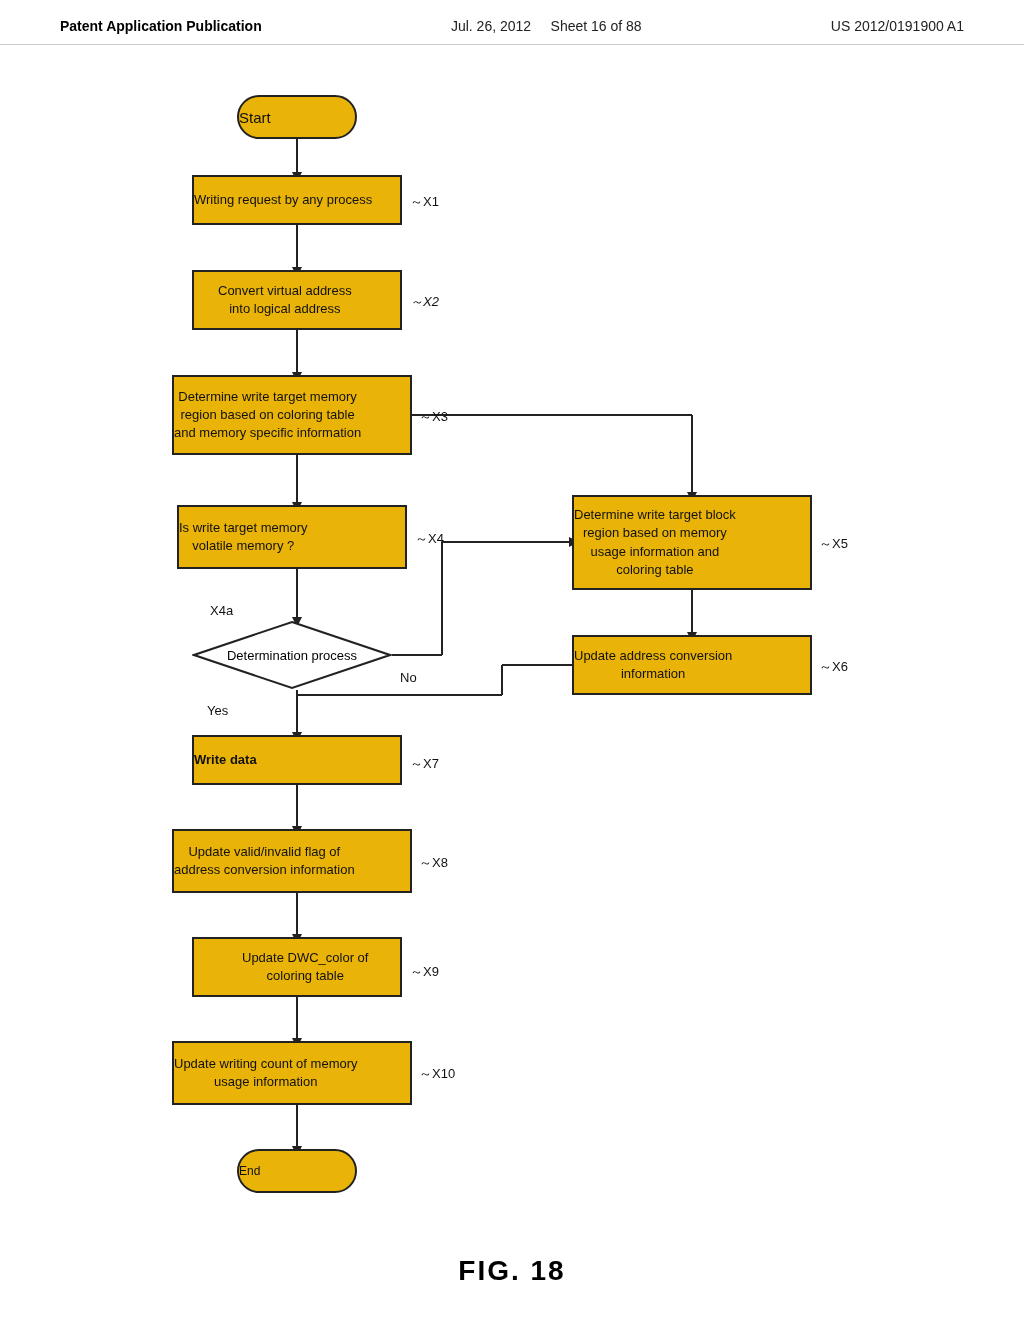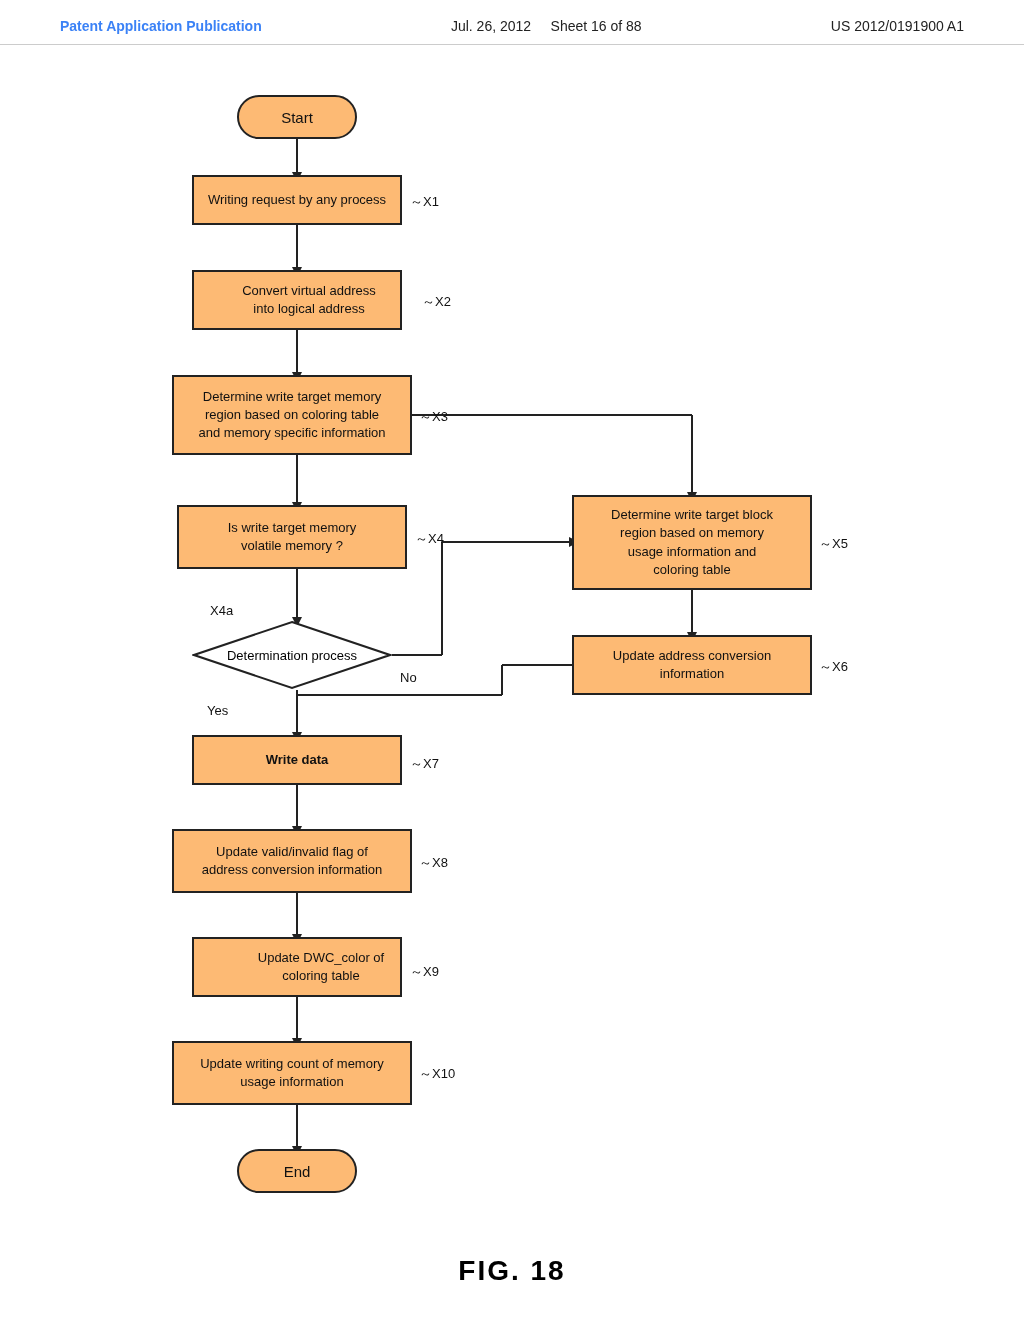--- a/index.html
+++ b/index.html
@@ -15,21 +15,21 @@
     .header {
       display: flex;
       justify-content: space-between;
       align-items: center;
       padding: 18px 60px 10px 60px;
       border-bottom: 1px solid #ccc;
     }
     .header-left {
       font-size: 14px;
       font-weight: bold;
-      color: #3b82f6;
+      color: #000000;
     }
     .header-center {
       font-size: 14px;
       color: #222;
     }
     .header-right {
       font-size: 14px;
       color: #222;
     }
 
@@ -43,25 +43,25 @@
     
     .flowchart {
       position: relative;
       width: 860px;
       margin: 0 auto;
     }
 
     
     .fc-box {
       position: absolute;
-      background: #fdba74;
+      background: #eab308;
       border: 2px solid #222;
       display: flex;
       align-items: center;
-      justify-content: center;
+      justify-content: flex-start;
       text-align: center;
       font-size: 13px;
       line-height: 1.4;
       color: #111;
     }
 
     .fc-rounded {
       border-radius: 28px;
     }
 
@@ -160,21 +160,21 @@
     </div>
 
     <div class="fc-box" style="left:110px; top:100px; width:210px; height:50px;">
       <span>Writing request by any process</span>
     </div>
     <span class="fc-label" style="left:328px; top:118px;">～X1</span>
 
     <div class="fc-box" style="left:110px; top:195px; width:210px; height:60px;padding-left:24px;">
       <span>Convert virtual address<br>into logical address</span>
     </div>
-    <span class="fc-label" style="left:340px; top:218px;">～X2</span>
+    <span class="fc-label" style="left:328px; top:218px;font-style:italic;">～X2</span>
 
     <div class="fc-box" style="left:90px; top:300px; width:240px; height:80px;">
       <span>Determine write target memory<br>region based on coloring table<br>and memory specific information</span>
     </div>
     <span class="fc-label" style="left:337px; top:333px;">～X3</span>
 
     <div class="fc-box" style="left:95px; top:430px; width:230px; height:64px;">
       <span>Is write target memory<br>volatile memory ?</span>
     </div>
     <span class="fc-label" style="left:333px; top:455px;">～X4</span>
@@ -214,21 +214,21 @@
     <div class="fc-box" style="left:110px; top:862px; width:210px; height:60px;padding-left:48px;">
       <span>Update DWC_color of<br>coloring table</span>
     </div>
     <span class="fc-label" style="left:328px; top:888px;">～X9</span>
 
     <div class="fc-box" style="left:90px; top:966px; width:240px; height:64px;">
       <span>Update writing count of memory<br>usage information</span>
     </div>
     <span class="fc-label" style="left:337px; top:990px;">～X10</span>
 
-    <div class="fc-box fc-rounded" style="left:155px; top:1074px; width:120px; height:44px; font-size:15px;">
+    <div class="fc-box fc-rounded" style="left:155px; top:1074px; width:120px; height:44px; font-size:12px;">
       <span>End</span>
     </div>
 
   </div>
 
   <div class="fig-caption">
     <span>FIG. 18</span>
   </div>
 </div>
 

